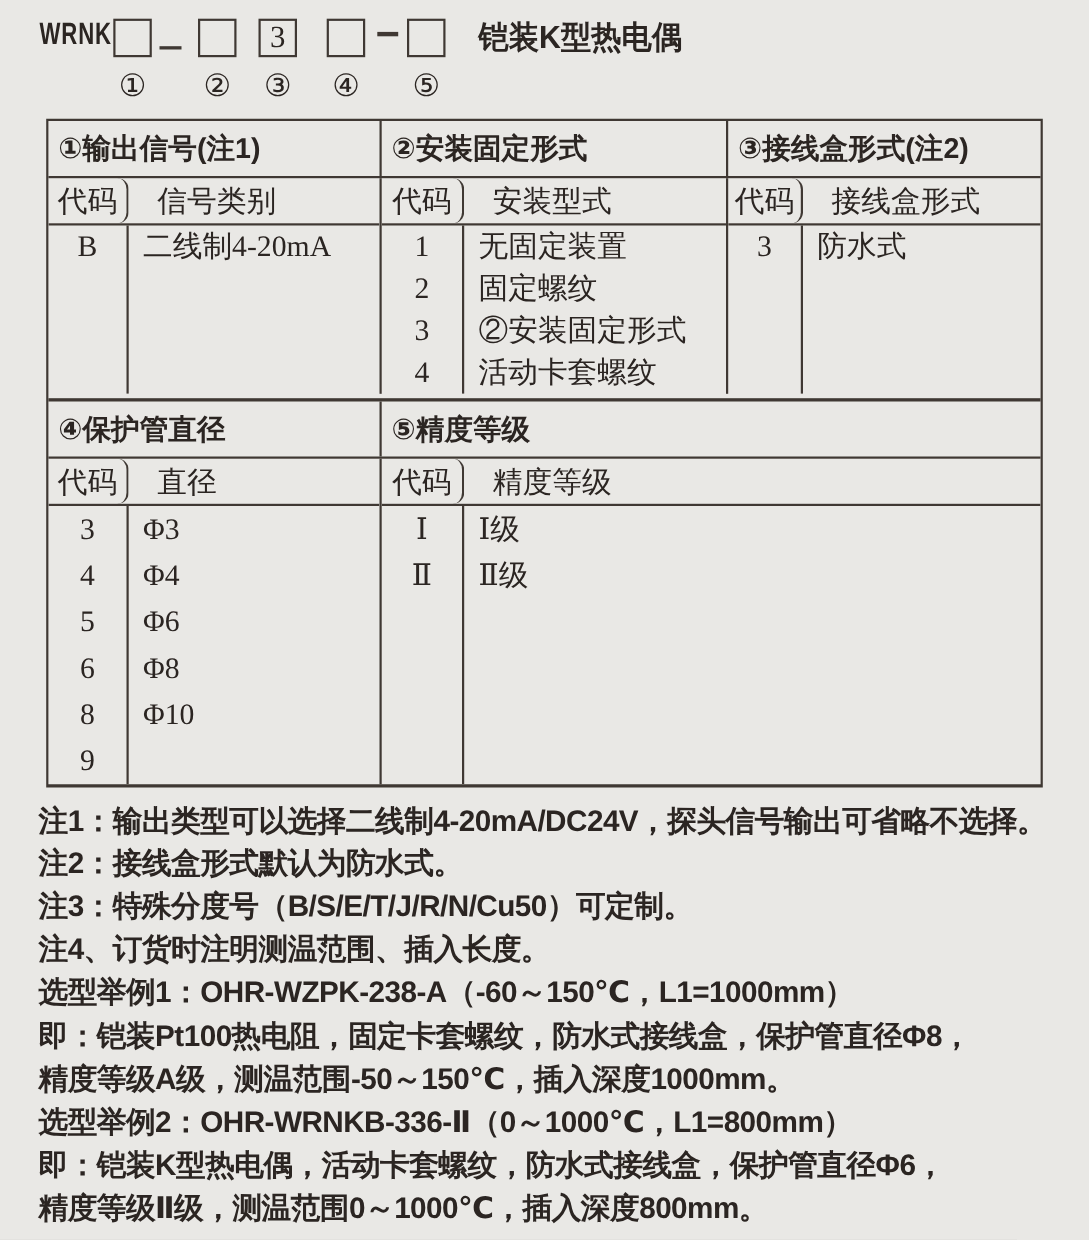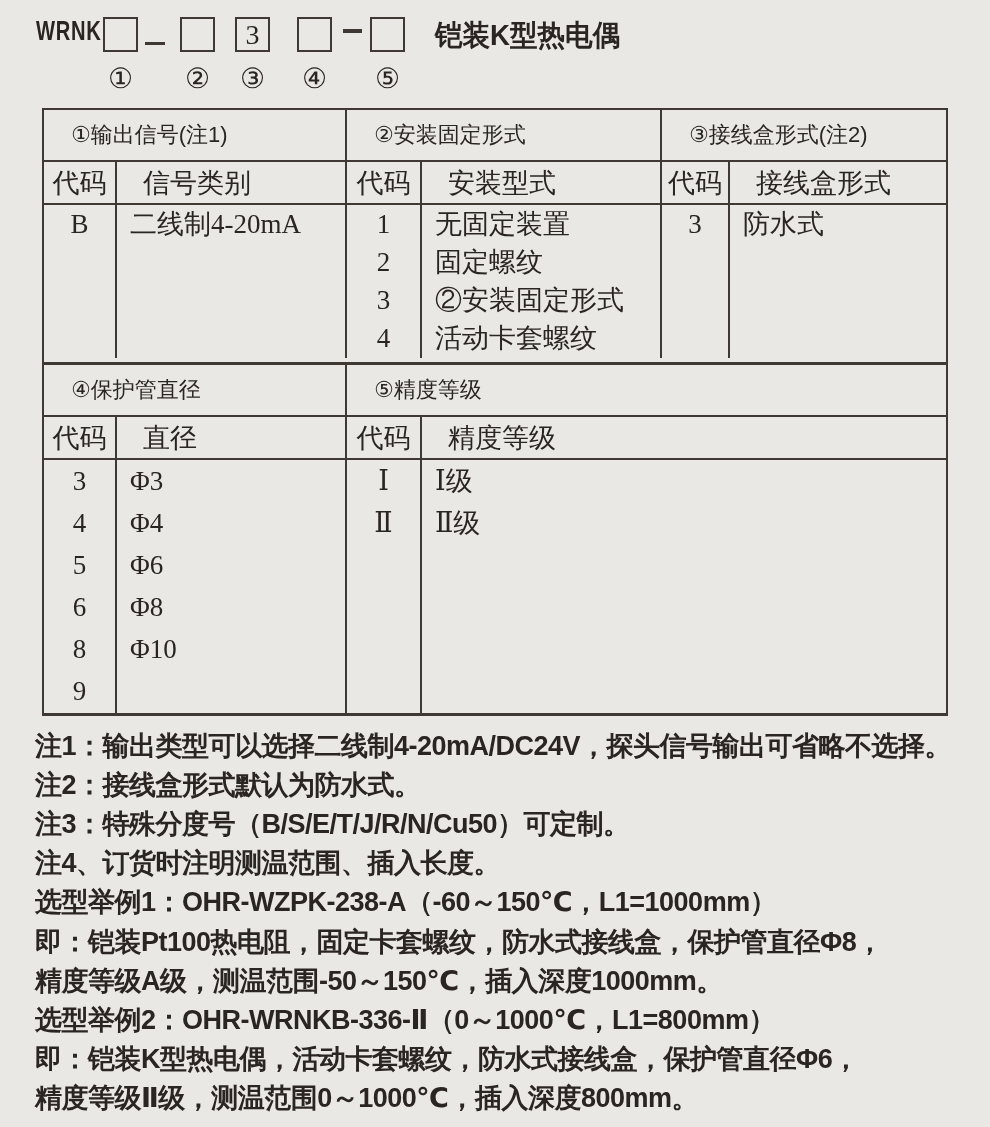--- a/index.html
+++ b/index.html
@@ -52,40 +52,41 @@
     position:absolute;left:42px;top:108px;width:906px;
     box-sizing:border-box;
     border:2px solid var(--line);
     border-bottom-width:3px;
   }
   .t-band{display:flex;height:50px;border-bottom:2px solid var(--line);}
   .t-band.second{border-top:3px solid var(--line);}
   .t-cell{
     box-sizing:border-box;
     display:flex;align-items:center;
-    padding-left:27px;
-    font-size:22px;font-weight:400;
+    padding-left:9px;
+    font-size:26px;font-weight:700;
     letter-spacing:0;
     white-space:nowrap;
   }
   .t-cell.bdr{border-right:2px solid var(--line);}
   .w1{width:303px}.w2{width:315px}.wf{flex:1}
   .gap{height:4px;}
   .b-band{display:flex;}
   .b-band.bb1{height:196px;--rh:38px;}
   .b-band.bb2{height:296px;--rh:42px;}
   .st{box-sizing:border-box;display:flex;flex-direction:column;overflow:hidden;}
   .st.bdr{border-right:2px solid var(--line);}
   .sub-head{
     display:flex;height:43px;box-sizing:border-box;
     border-bottom:2px solid var(--line);flex:none;
   }
   .serifcell{
     font-family:"Liberation Serif","DejaVu Serif",serif;
     font-size:27px;
+    border-radius:10px;
   }
   .hc{
     box-sizing:border-box;width:var(--cw);
     border-right:2px solid var(--line);
     display:flex;align-items:center;justify-content:center;
     white-space:nowrap;
   }
   .hl{flex:1;display:flex;align-items:center;padding-left:26px;white-space:nowrap;}
   .sub-body{flex:1;display:flex;min-height:0;}
   .col-codes{

